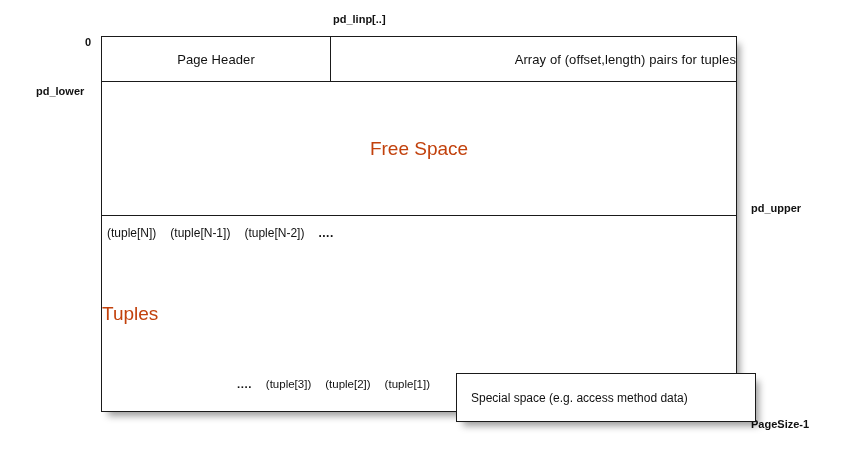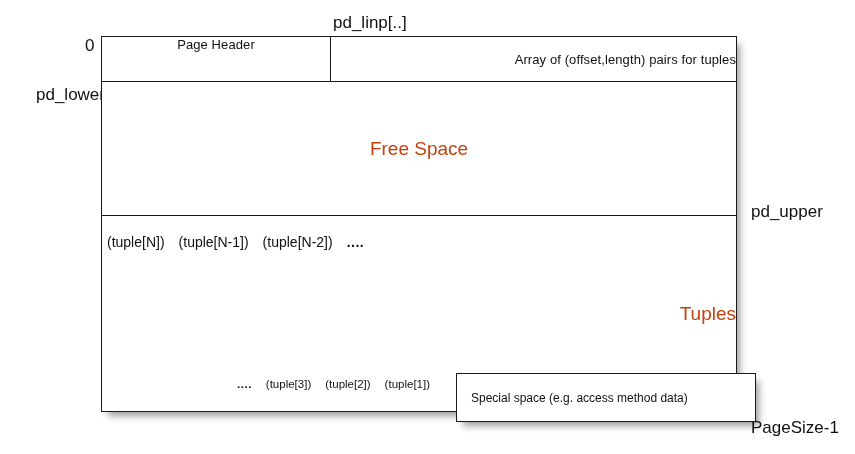--- a/index.html
+++ b/index.html
@@ -41,21 +41,21 @@
     height: 45px;
     border-bottom: 1.6px solid #1a1a1a;
     box-sizing: border-box;
     display: flex;
   }
   #page-header-cell {
     width: 229px;
     border-right: 1.6px solid #1a1a1a;
     box-sizing: border-box;
     display: flex;
-    align-items: flex-start;
+    align-items: center;
     justify-content: center;
   }
   #linp-array-cell {
     flex: 1;
     display: flex;
     align-items: center;
     justify-content: flex-end;
     box-sizing: border-box;
   }
   .cell-label {
@@ -91,34 +91,33 @@
     top: 179px;
     width: 100%;
     bottom: 0;
   }
   #tuple-row-top {
     position: absolute;
     left: 5px;
     top: 10px;
     display: flex;
     gap: 14px;
-    font-size: 14px;
-    color: #111111;
-    white-space: nowrap;
-    margin-top: 8px;
+    font-size: 12px;
+    color: #111111;
+    white-space: nowrap;
   }
   #tuples-title {
     position: absolute;
     left: 0;
     top: 0;
     width: 100%;
     height: 100%;
     display: flex;
     align-items: center;
-    justify-content: flex-end;
+    justify-content: flex-start;
     pointer-events: none;
   }
   #tuple-row-bottom {
     position: absolute;
     right: 306px;
     bottom: 21px;
     display: flex;
     gap: 14px;
     font-size: 11.5px;
     color: #111111;
@@ -144,23 +143,24 @@
   #special-space-label {
     font-size: 12px;
     color: #111111;
     padding-left: 14px;
     white-space: nowrap;
   }
 
   
   .annotation {
     position: absolute;
-    font-size: 17px;
-    color: #111111;
-    white-space: nowrap;
+    font-size: 11px;
+    color: #111111;
+    white-space: nowrap;
+    font-weight: bold;
   }
   #ann-pd-linp   { left: 333px; top: 13px; }
   #ann-zero      { left: 85px;  top: 36px; }
   #ann-pd-lower  { left: 20px;  top: 85px; margin-left: 16px; }
   #ann-pd-upper  { left: 751px; top: 202px; }
   #ann-pagesize  { left: 751px; top: 412px; margin-top: 6px; }
 </style>
 </head>
 <body>
 

